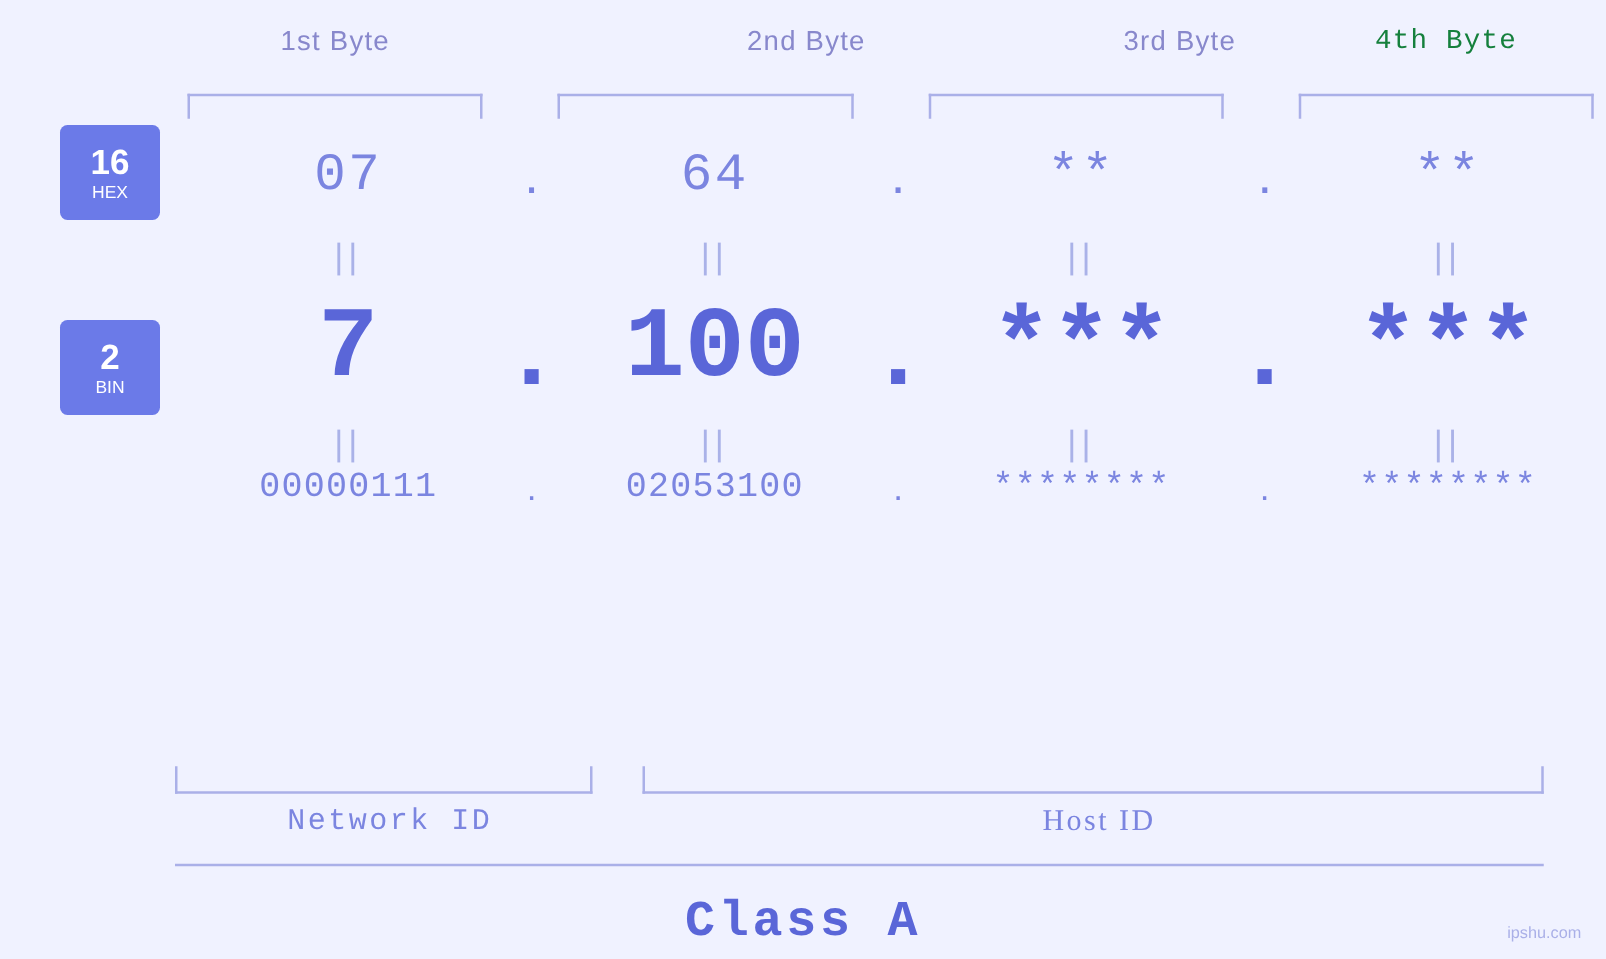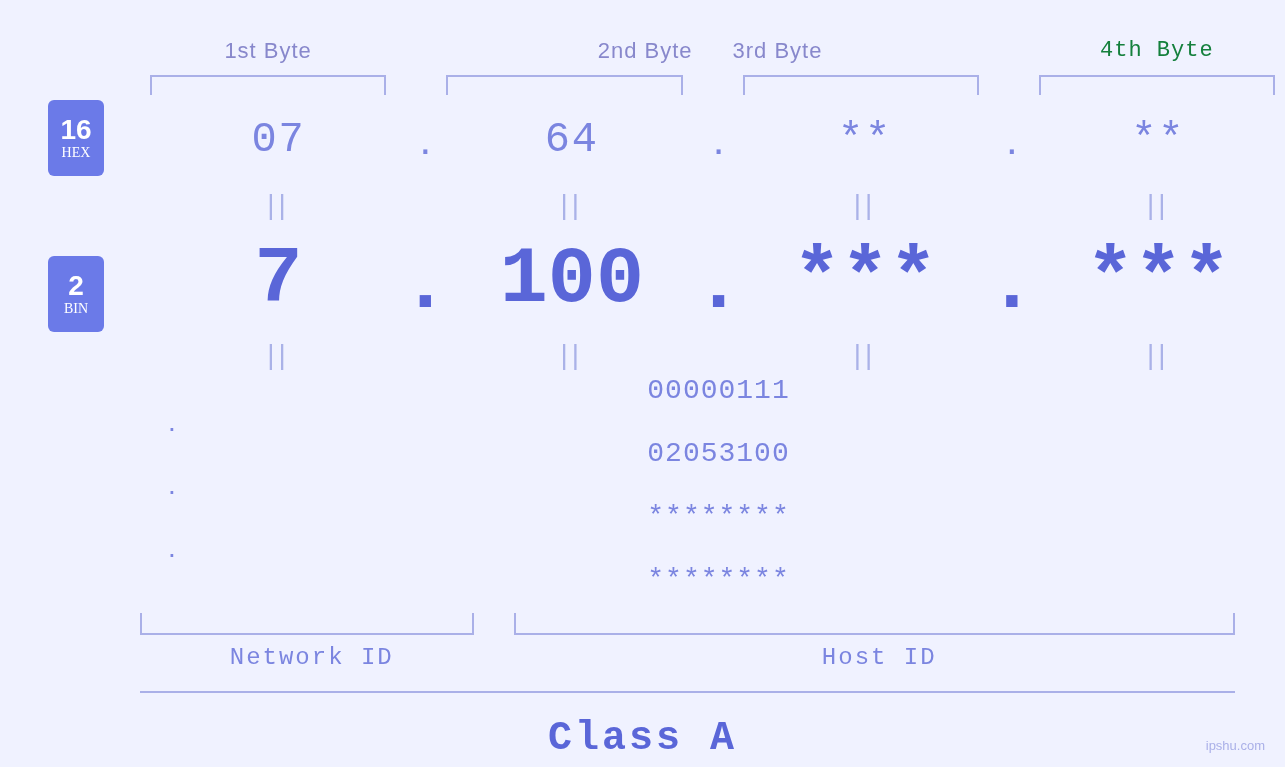--- a/index.html
+++ b/index.html
@@ -27,42 +27,42 @@
     .badges {
       position: absolute;
       left: 48px;
       top: 100px;
       display: flex;
       flex-direction: column;
       gap: 0px;
     }
 
     .badge {
-      width: 56px;
+      width: 80px;
       height: 76px;
       background: #6b7ae8;
       border-radius: 6px;
       display: flex;
       flex-direction: column;
       align-items: center;
       justify-content: center;
       margin-bottom: 80px;
       color: white;
       font-weight: bold;
     }
 
     .badge-num {
       font-size: 28px;
       font-family: Arial, sans-serif;
       line-height: 1.1;
     }
 
     .badge-label {
       font-size: 14px;
-      font-family: Liberation Serif, serif;
+      font-family: Liberation Sans, sans-serif;
       font-weight: normal;
     }
 
     
     .rows-container {
       position: absolute;
       left: 152px;
       right: 0;
       top: 95px;
     }
@@ -135,21 +135,20 @@
       color: #5a66d8;
       font-family: Arial, sans-serif;
       font-weight: bold;
       line-height: 1;
     }
 
     
     .row-bin {
       display: flex;
       height: 90px;
-      flex-direction: column;
     }
 
     .cell-bin {
       flex: 1;
       text-align: center;
       font-size: 28px;
       color: #7b85e0;
       font-family: 'Courier New', monospace;
       letter-spacing: 1px;
     }
@@ -183,26 +182,26 @@
     
     .top-bracket-dot {
       width: 40px;
     }
   </style>
 </head>
 <body>
 
 <div class="container">
 
-  <div style="display:flex; width:100%; padding-left:140px; padding-right:0; margin-top:18px;">
+  <div style="display:flex; width:100%; padding-left:140px; padding-right:0; ">
     <div style="flex:1; text-align:center; color:#8888cc; font-size:22px; font-family:Arial,sans-serif; letter-spacing:1px;">1st Byte</div>
     <div style="width:40px;"></div>
     <div style="flex:1; text-align:right; color:#8888cc; font-size:22px; font-family:Arial,sans-serif; letter-spacing:1px;">2nd Byte</div>
     <div style="width:40px;"></div>
-    <div style="flex:1; text-align:left; color:#8888cc; font-size:22px; font-family:Arial,sans-serif; letter-spacing:1px;">3rd Byte</div>
+    <div style="flex:1; text-align:right; color:#8888cc; font-size:22px; font-family:Arial,sans-serif; letter-spacing:1px;">3rd Byte</div>
     <div style="width:40px;"></div>
     <div style="flex:1; text-align:center; color:#15803d; font-size:22px; font-family:Liberation Mono, monospace; letter-spacing:1px;">4th Byte</div>
   </div>
 
   <div class="top-brackets">
     <div class="top-bracket-cell"></div>
     <div class="top-bracket-dot"></div>
     <div class="top-bracket-cell"></div>
     <div class="top-bracket-dot"></div>
     <div class="top-bracket-cell"></div>
@@ -279,21 +278,21 @@
 
     <div style="width:calc(30% - 10px); border-bottom:2px solid #aab0e8; border-left:2px solid #aab0e8; border-right:2px solid #aab0e8;"></div>
     <div style="width:40px;"></div>
 
     <div style="flex:1; border-bottom:2px solid #aab0e8; border-left:2px solid #aab0e8; border-right:2px solid #aab0e8; margin-right:50px;"></div>
   </div>
 
   <div style="position:absolute; left:140px; right:0; bottom:96px; display:flex;">
     <div style="width:calc(30%); text-align:center; font-size:24px; color:#7b85e0; font-family:'Courier New',monospace; letter-spacing:2px;">Network ID</div>
     <div style="width:40px;"></div>
-    <div style="flex:1; text-align:center; font-size:24px; color:#7b85e0; font-family:Liberation Mono, monospace; letter-spacing:2px; margin-right:50px;">Host ID</div>
+    <div style="flex:1; text-align:center; font-size:24px; color:#7b85e0; font-family:Liberation Serif, serif; letter-spacing:2px; margin-right:50px;">Host ID</div>
   </div>
 
   <div style="position:absolute; left:140px; right:50px; bottom:74px; height:2px; background:#aab0e8;"></div>
 
   <div style="position:absolute; left:0; right:0; bottom:6px; text-align:center; font-size:40px; color:#5a66d8; font-family:'Courier New',monospace; letter-spacing:3px; font-weight:bold;">Class A</div>
 
   <div style="position:absolute; right:20px; bottom:14px; font-size:13px; color:#aab0e8; font-family:Arial,sans-serif;">ipshu.com</div>
 
 </div>
 

